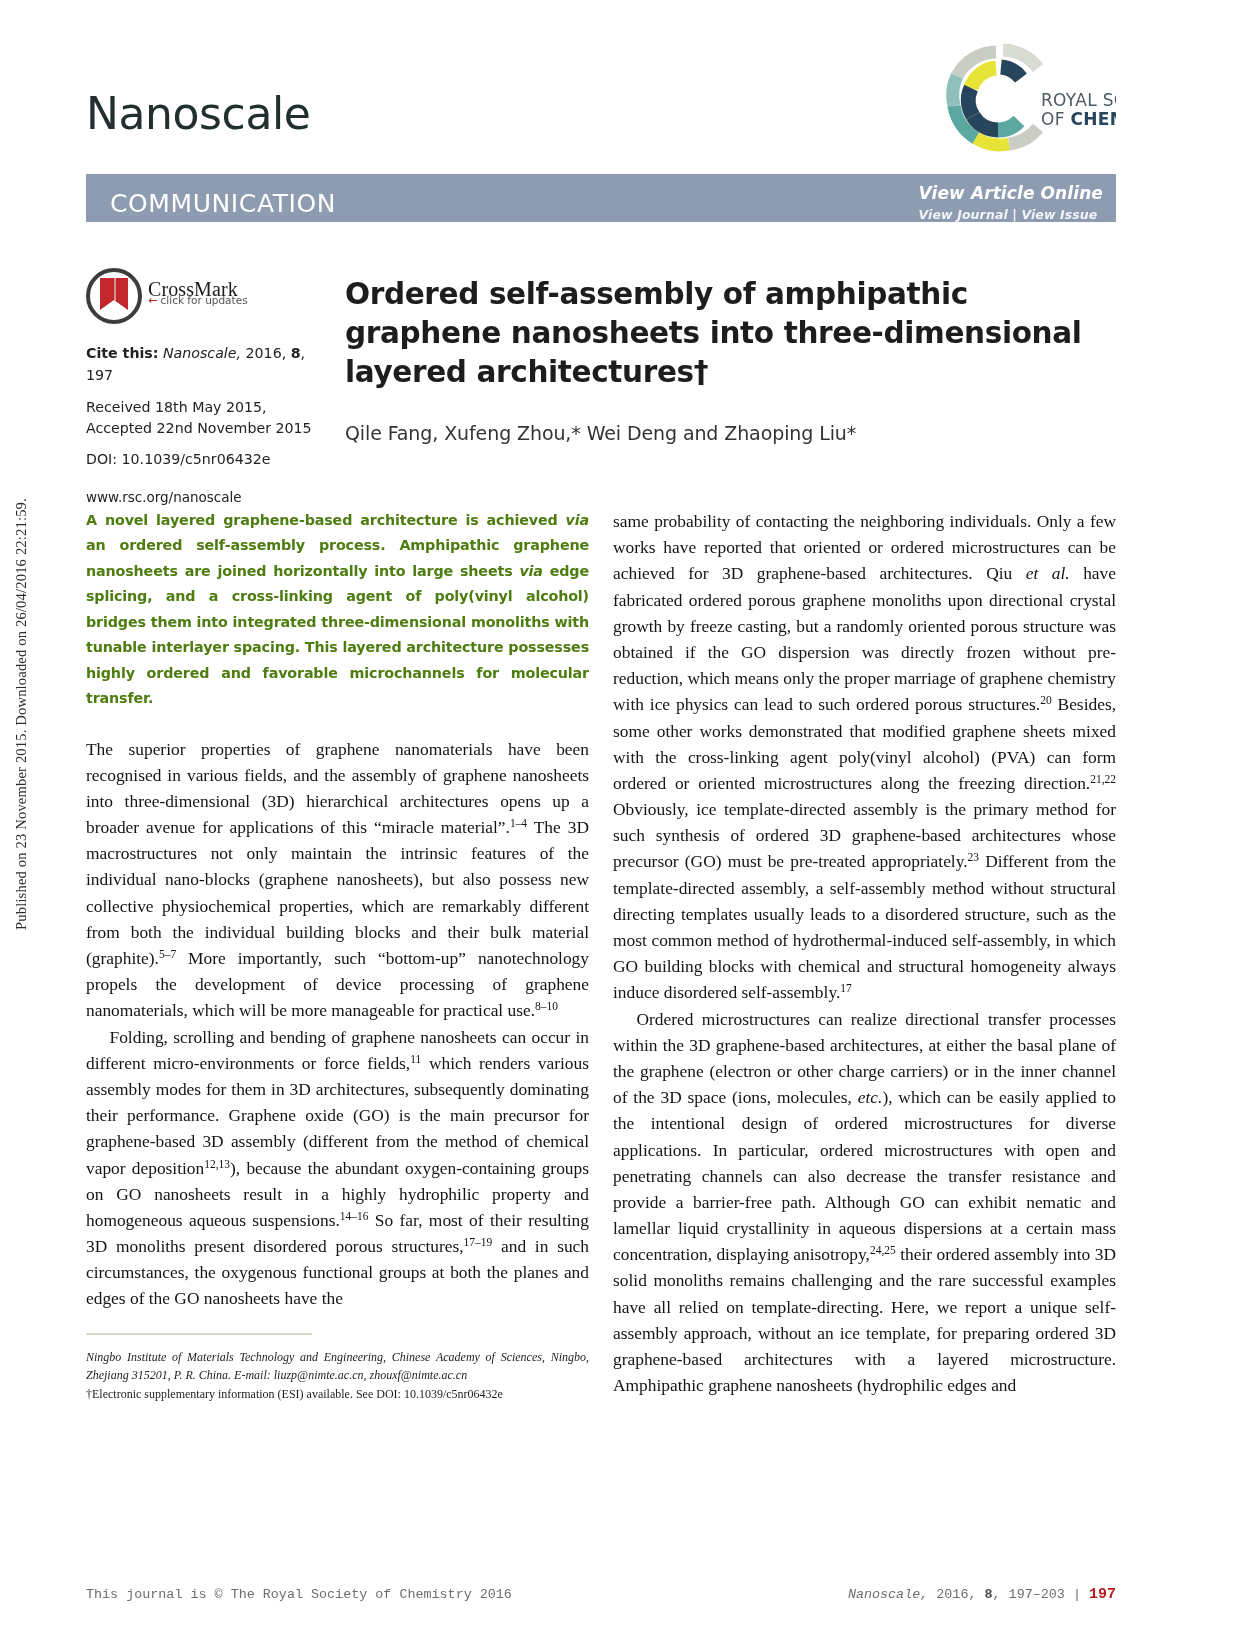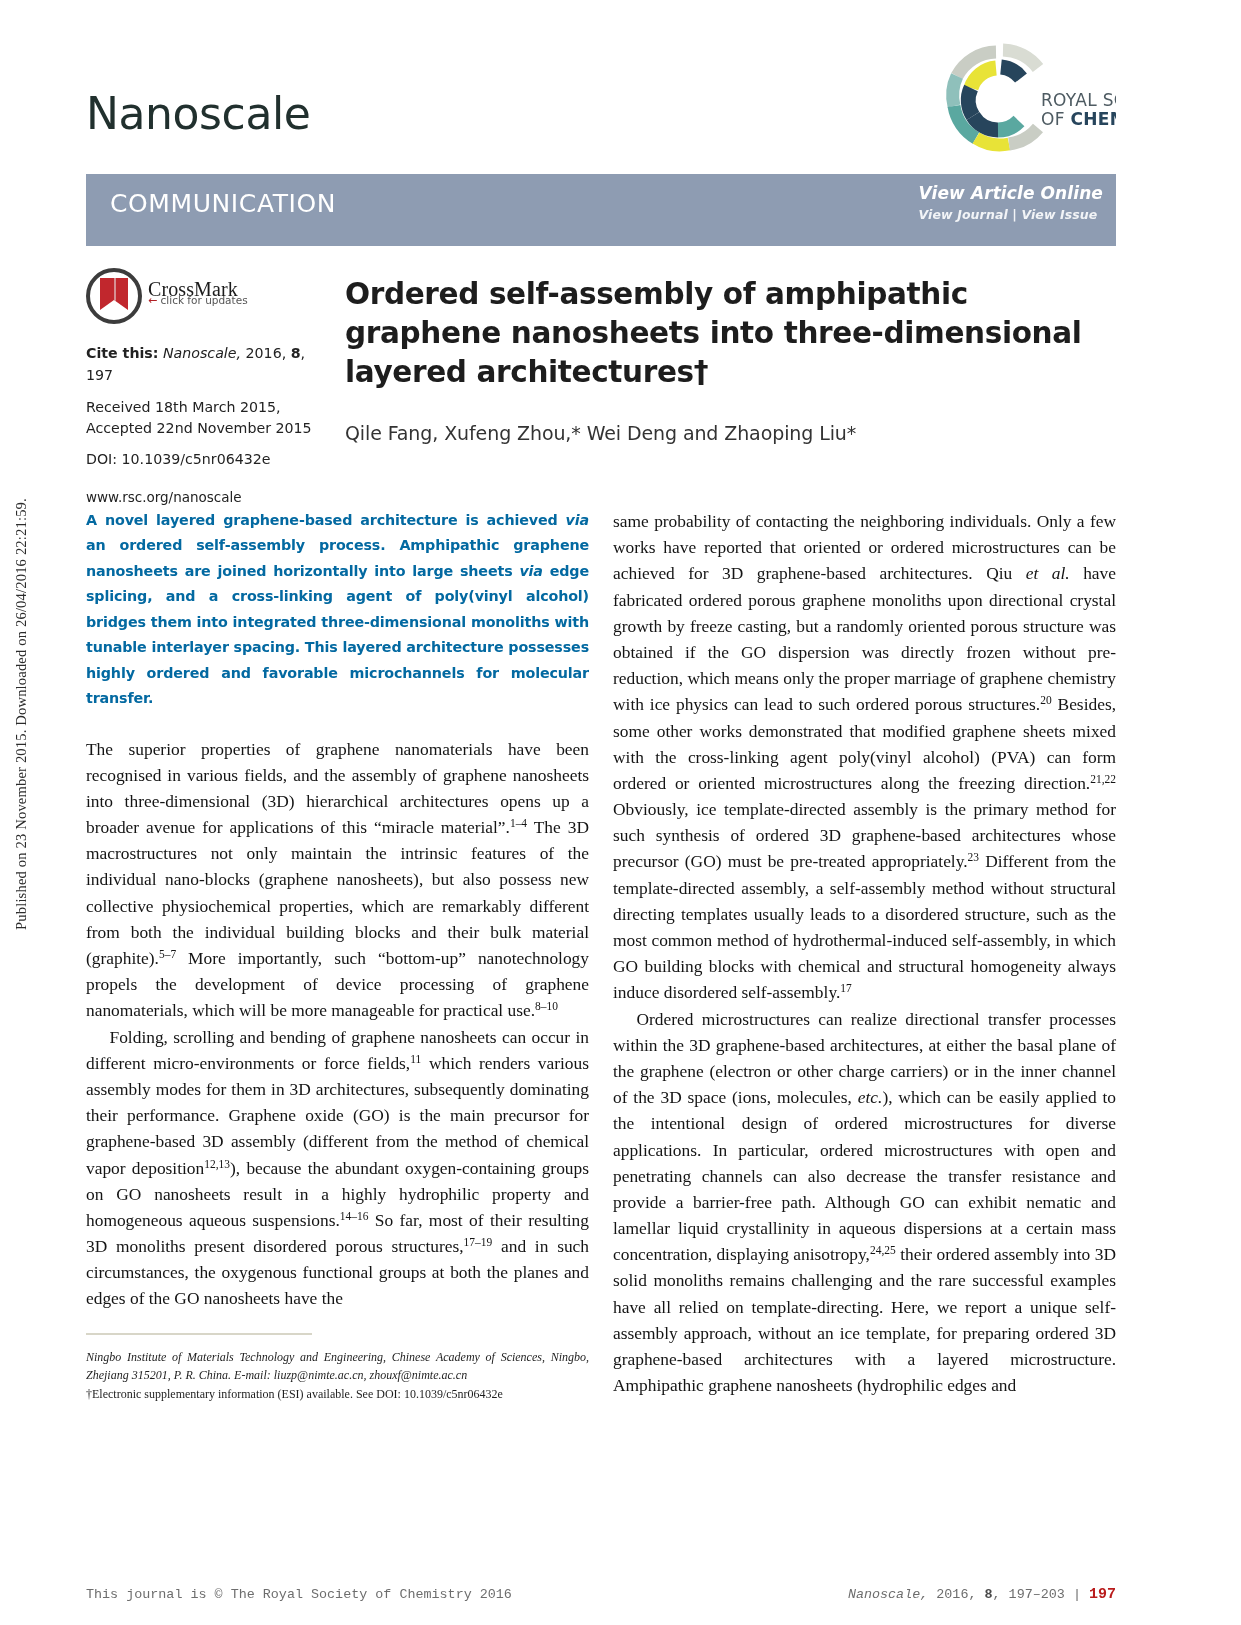--- a/index.html
+++ b/index.html
@@ -58,21 +58,21 @@
     height: 112px;
   }
   .rsc-logo svg { display: block; }
 
   
   .band {
     position: absolute;
     left: 86px;
     top: 174px;
     width: 1030px;
-    height: 72px;
+    height: 48px;
     background: #8e9cb2;
   }
   .band-label {
     position: absolute;
     left: 24px;
     top: 15px;
     font-family: "DejaVu Sans", sans-serif;
     font-size: 25px;
     color: #ffffff;
     letter-spacing: 0.6px;
@@ -192,21 +192,21 @@
   }
   .col-left  { left: 86px; }
   .col-right { left: 613px; }
 
   .abstract {
     font-family: "DejaVu Sans", sans-serif;
     font-size: 14.3px;
     font-weight: bold;
     line-height: 1.78;
     text-align: justify;
-    color: #0369a1;
+    color: #4d7c0f;
     margin: 0 0 24px 0;
     letter-spacing: -0.15px;
   }
   .abstract i { font-style: italic; }
 
   p.body {
     font-family: "Liberation Serif", serif;
     font-size: 17.4px;
     line-height: 1.505;
     text-align: justify;
@@ -321,21 +321,21 @@
     <div class="cm-text">CrossMark</div>
     <div class="cm-sub"><span class="cm-arrow">←</span> <span>click for updates</span></div>
   </div>
 
   <div class="cite-line">
     <b>Cite this:</b>
     <i>Nanoscale,</i><span> 2016, </span><b>8</b><span>, 197</span>
   </div>
 
   <div class="recv">
-    <span>Received 18th March 2015,</span><br>
+    <span>Received 18th May 2015,</span><br>
     <span>Accepted 22nd November 2015</span>
   </div>
 
   <div class="doi">DOI: 10.1039/c5nr06432e</div>
   <div class="rsc-url">www.rsc.org/nanoscale</div>
 </div>
 
 <div class="title-block">
   <h2 class="paper-title">Ordered self-assembly of amphipathic graphene nanosheets into three-dimensional layered architectures†</h2>
   <div class="authors">Qile Fang, Xufeng Zhou,* Wei Deng and Zhaoping Liu*</div>

